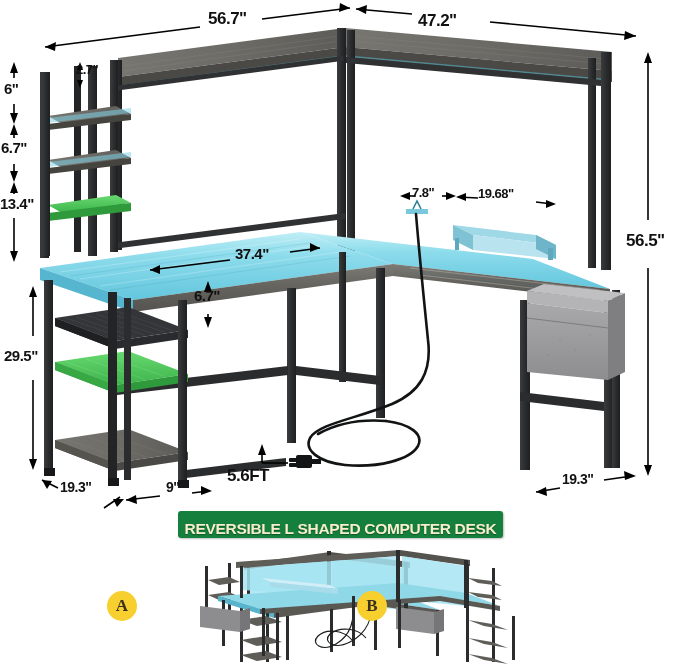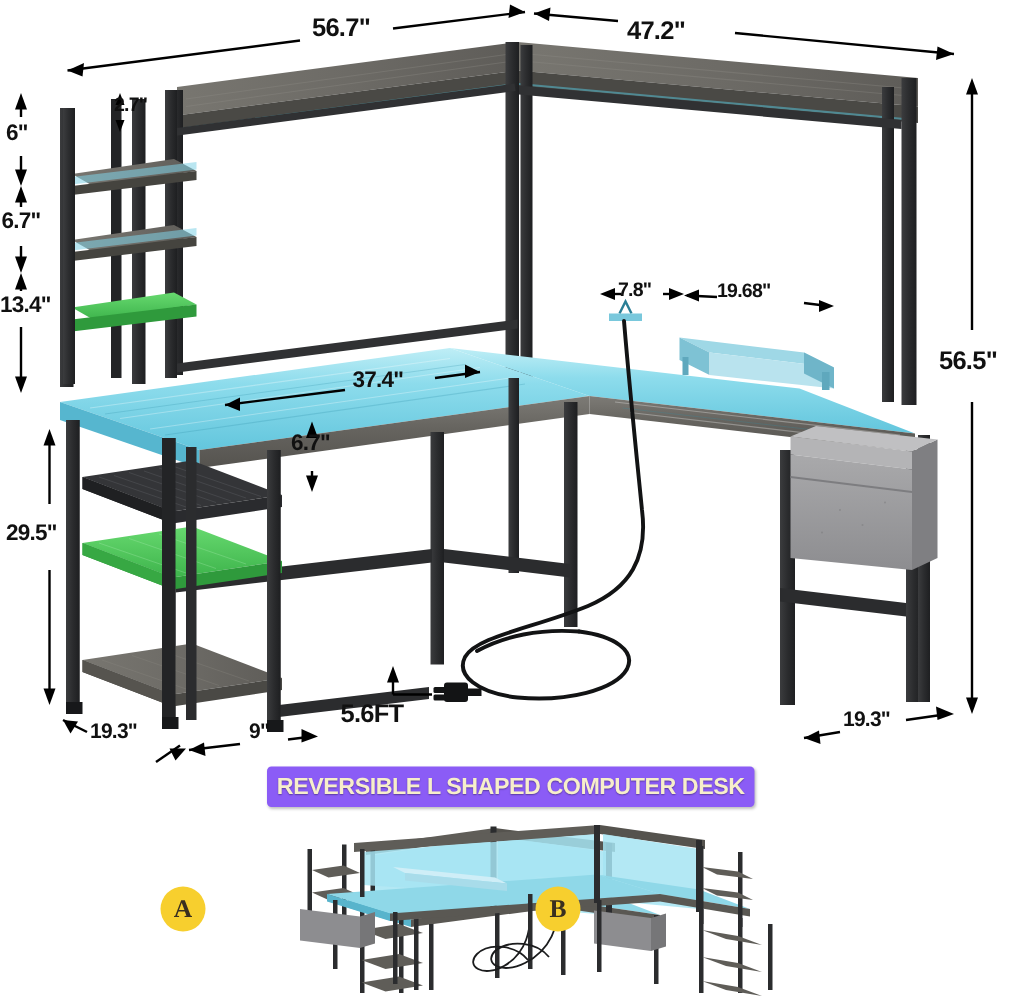--- a/index.html
+++ b/index.html
@@ -8,23 +8,23 @@
        font-family:"Liberation Sans","DejaVu Sans",sans-serif;color:#000;}
   .stage{position:absolute;inset:0;}
   svg.diagram{position:absolute;left:0;top:0;width:679px;height:664px;}
 
   
   .dim{position:absolute;font-weight:bold;color:#111;white-space:nowrap;
        letter-spacing:-0.5px;line-height:1;}
 
   
   .banner{position:absolute;left:178px;top:511px;width:325px;height:27px;
-          background:#8b5cf6;border-radius:3px;
+          background:#15803d;border-radius:3px;
           box-shadow:1px 1px 2px rgba(0,0,0,.25);
-          display:flex;align-items:center;justify-content:center;}
+          display:flex;align-items:flex-end;justify-content:center;}
   .banner-text{font-size:15.5px;font-weight:bold;color:#f7eecb;
                letter-spacing:-0.3px;white-space:nowrap;
                text-shadow:0 1px 1px rgba(0,0,0,.35);}
 
   
   .badge{position:absolute;width:30px;height:30px;border-radius:50%;
          background:#f7cf2e;display:flex;align-items:center;justify-content:center;
          font-size:17px;font-weight:bold;color:#3a3020;
          font-family:"Liberation Serif","DejaVu Serif",serif;}
   #badge-a{left:107px;top:591px;}

